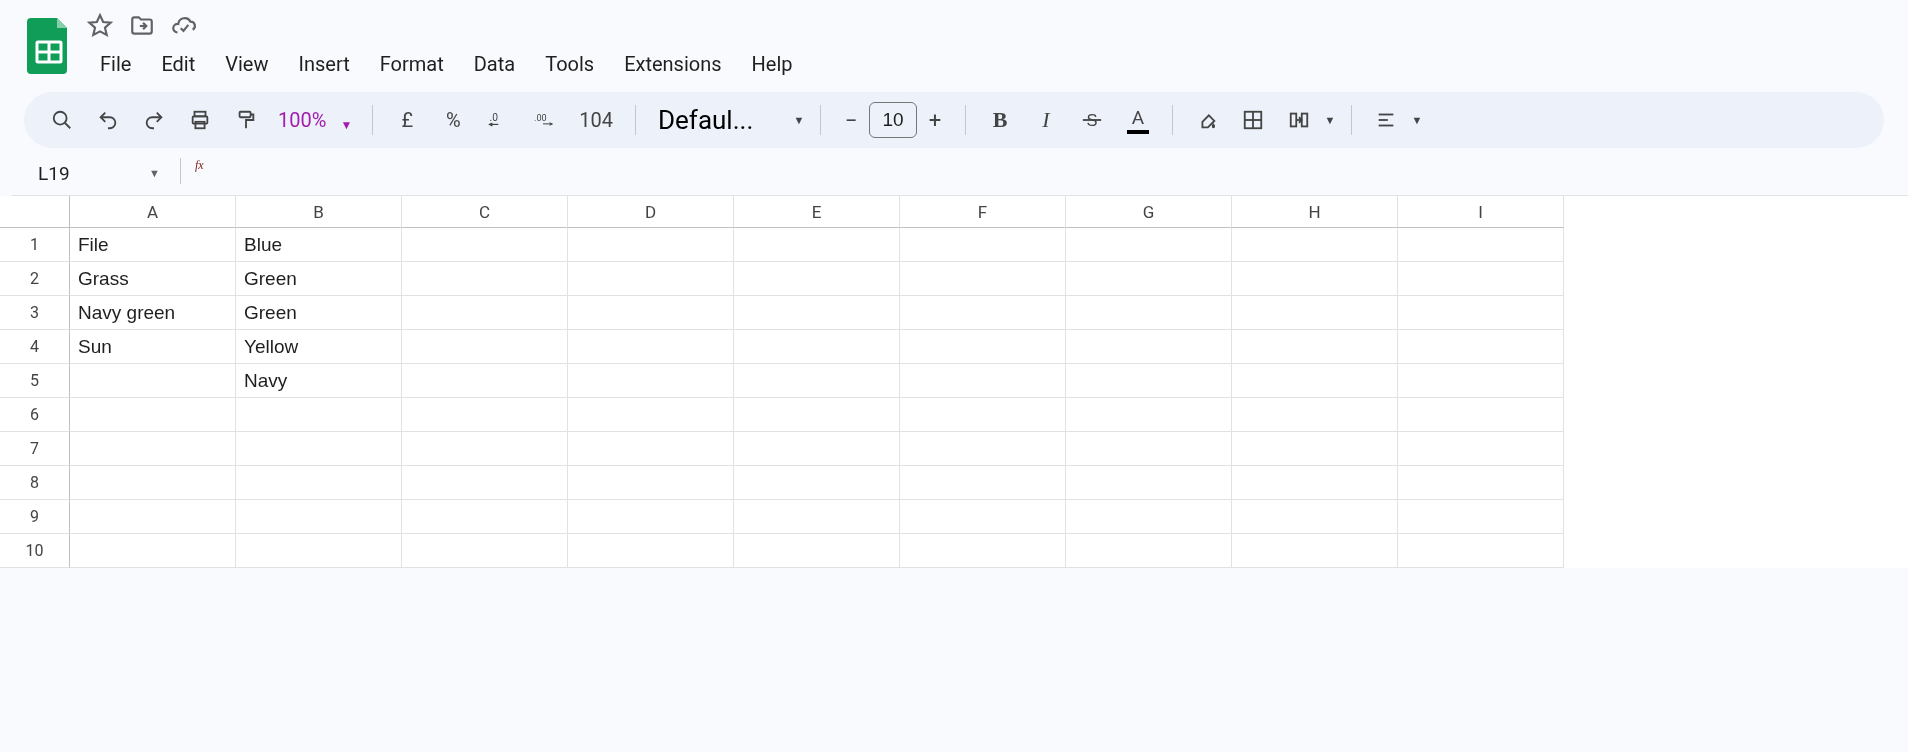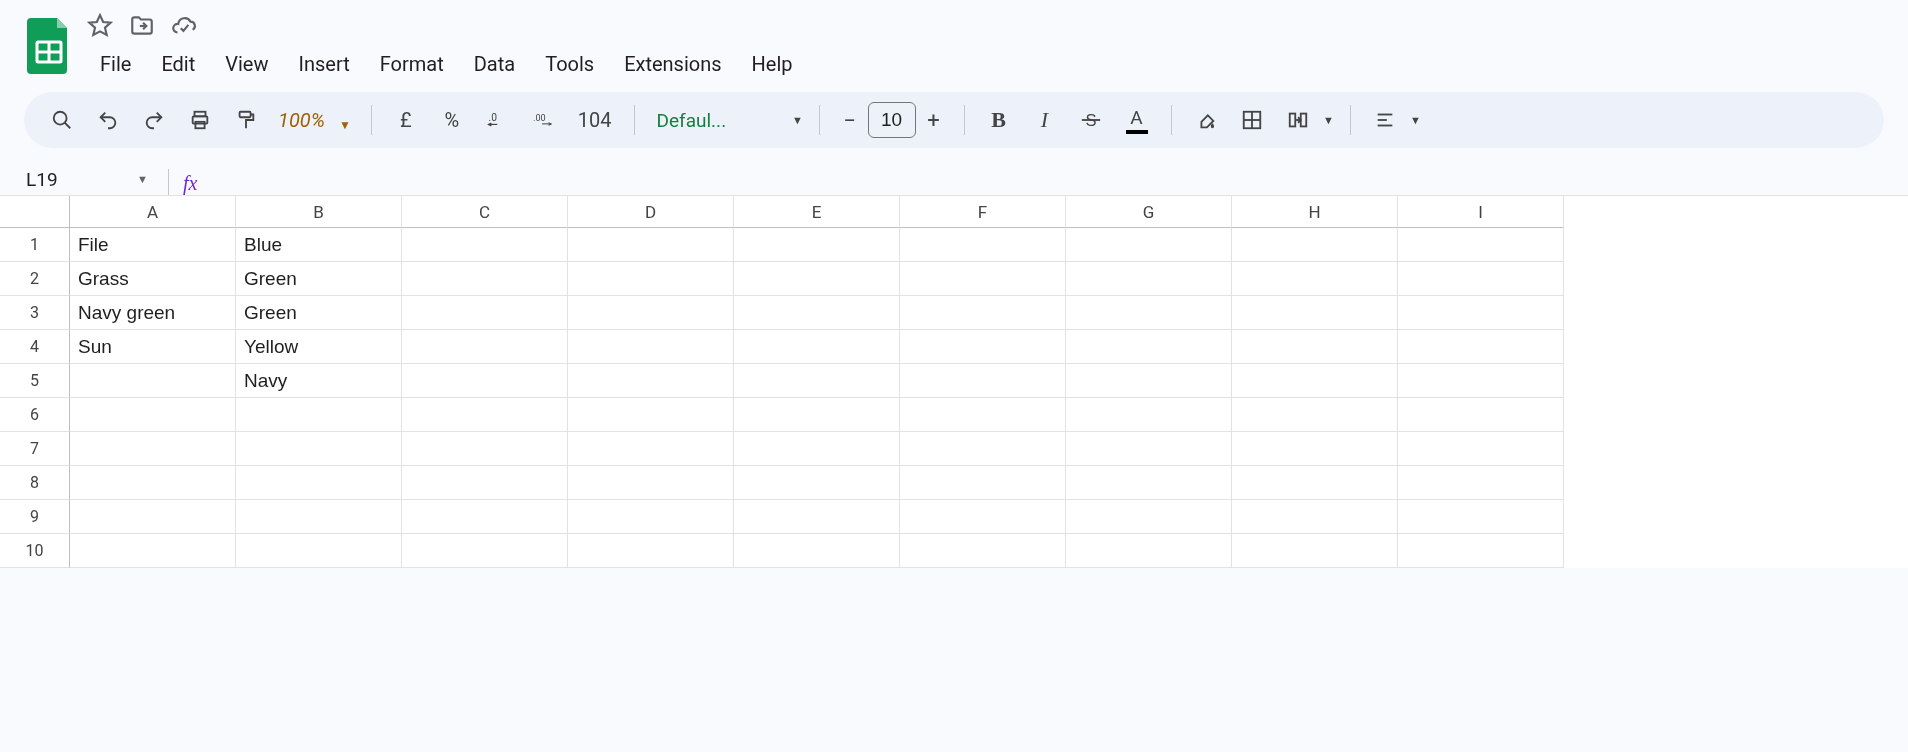--- a/index.html
+++ b/index.html
@@ -77,28 +77,28 @@
     position: relative;
   }
   .tbtn svg { width: 22px; height: 22px; }
   .tsep {
     width: 1px; height: 30px;
     background: #c7c7c7;
     margin: 0 10px;
   }
   .zoom {
     display: flex; align-items: flex-end; gap: 6px;
-    font-size: 20px; color: #a16207;
-    padding: 0 8px; cursor: pointer; font-style: italic;
+    font-size: 20px; color: #a21caf;
+    padding: 0 8px; cursor: pointer;
   }
   .zoom .arrow { font-size: 12px; margin-left: 8px; }
   .ttext { font-size: 20px; color: #444; padding: 0 10px; cursor: pointer; }
   .font-sel {
     display: flex; align-items: flex-start; gap: 20px;
-    font-size: 19px; color: #15803d;
+    font-size: 26px; color: #000000;
     padding: 0 10px; cursor: pointer;
     width: 140px;
     white-space: nowrap; overflow: hidden; text-overflow: ellipsis;
   }
   .fs-box {
     display: flex; align-items: center;
   }
   .fs-btn {
     width: 36px; height: 36px;
     display: flex; align-items: center; justify-content: center;
@@ -122,39 +122,40 @@
     width: 22px; height: 4px; background: #000;
   }
   .drop-combo { display:flex; align-items:center; }
   .small-arrow {
     width: 18px; display:flex; align-items:center; justify-content:center;
     color:#444; font-size:11px; cursor:pointer;
   }
 
   
   .fx-row {
-    display: flex; align-items: flex-end;
+    display: flex; align-items: flex-start;
     padding: 4px 0 0 10px;
     height: 42px;
     border-bottom: 1px solid #e1e3e1;
+    margin-left: 12px;
   }
   .name-box {
     width: 150px;
     display: flex; align-items: center; justify-content: space-between;
     padding: 4px 12px 4px 16px;
     font-size: 19px;
     color: #1f1f1f;
     cursor: pointer;
   }
   .name-box .arrow { font-size: 11px; color:#606368;}
   .fx-sep { width:1px; height:26px; background:#c7c7c7; margin: 0 8px;}
   .fx-label {
     font-style: italic;
-    color: #6d28d9;
-    font-size: 20px;
+    color: #7f1d1d;
+    font-size: 12px;
     padding-left: 6px;
     font-family: Georgia, serif;
   }
 
   
   .grid {
     display: grid;
     background: #fff;
   }
   .corner {

